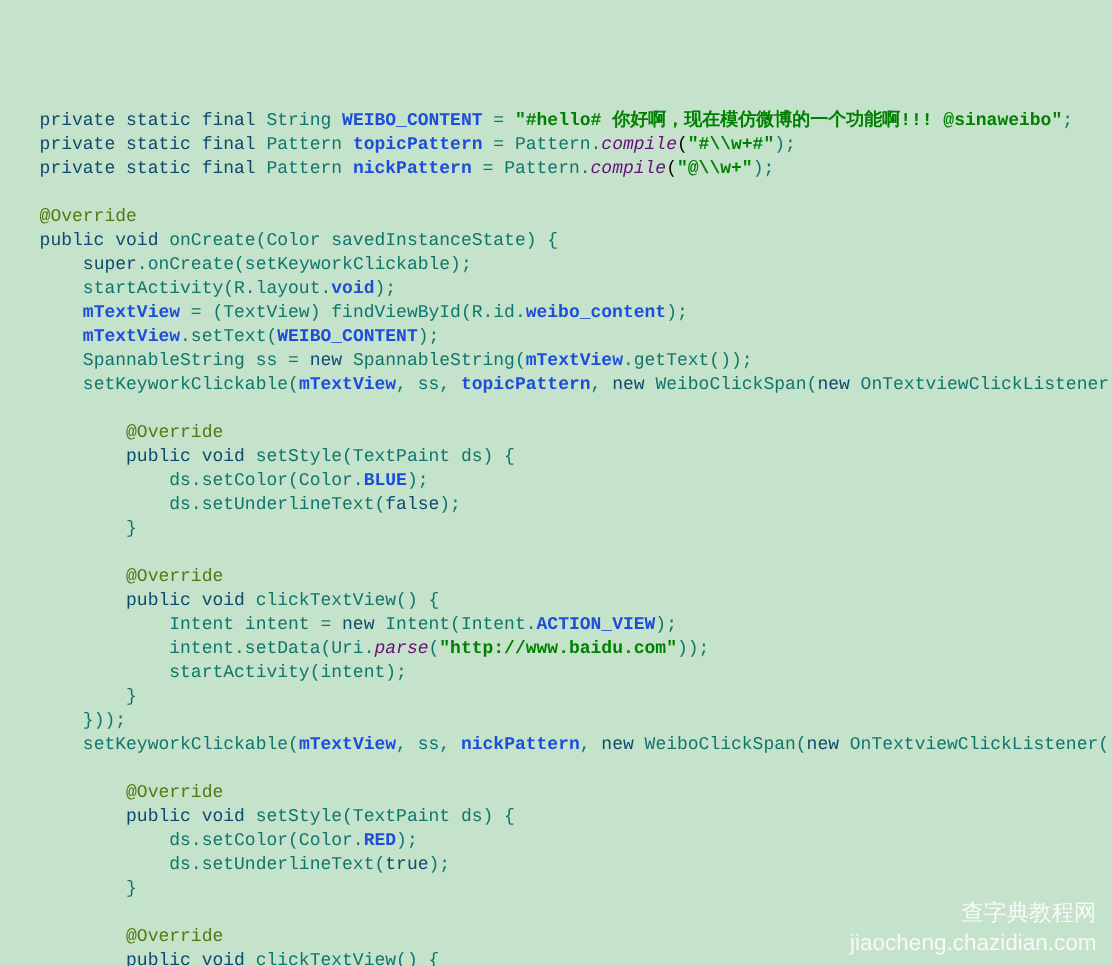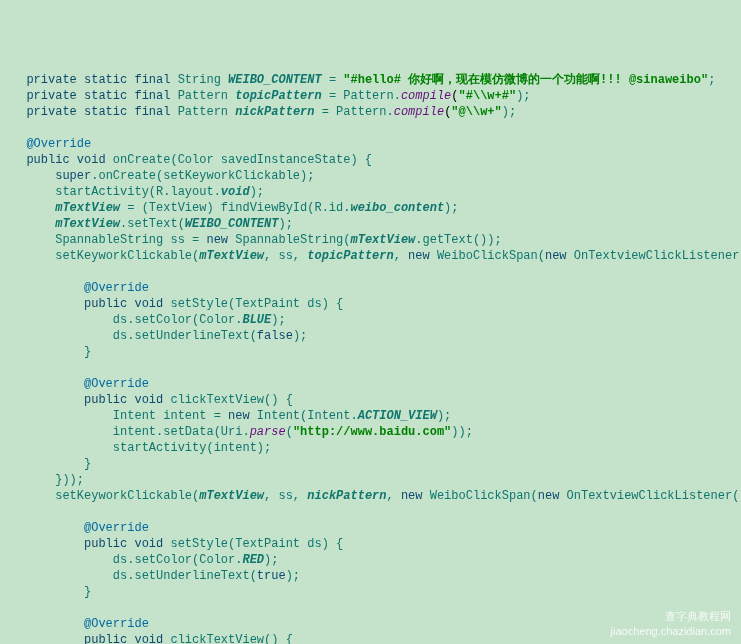--- a/index.html
+++ b/index.html
@@ -9,32 +9,32 @@
   font-size: 12px;
   line-height: 16px;
   padding: 8px 12px;
   white-space: pre;
   width: 741px;
   height: 644px;
   overflow: hidden;
   position: relative;
 }
 .kw { color: #0c4a6e; font-weight: normal; }
-.ann { color: #0369a1; text-align: right; }
-.field { color: #0f766e; font-style: italic; font-weight: bold; }
+.ann { color: #4d7c0f; text-align: right; }
+.field { color: #1d4ed8; font-weight: bold; }
 .str { color: #008000; font-weight: bold; }
 .static-field { color: #660e7a; font-style: italic; font-weight: normal; }
 .plain { color: #0f766e; }
 .watermark {
   position: absolute;
   bottom: 6px;
   right: 10px;
   color: rgba(255,255,255,0.85);
   font-family: sans-serif;
-  font-size: 11px;
+  font-size: 15px;
   text-align: right;
   line-height: 1.3;
 }
 </style>
 </head>
 <body>
 
 
 
 <div><span>  <span class="kw">private static final</span> <span class="plain">String</span> <span class="field">WEIBO_CONTENT</span><span class="plain"> = </span><span class="str">"#hello# 你好啊，现在模仿微博的一个功能啊!!! @sinaweibo"</span><span class="plain">;</span></span>

